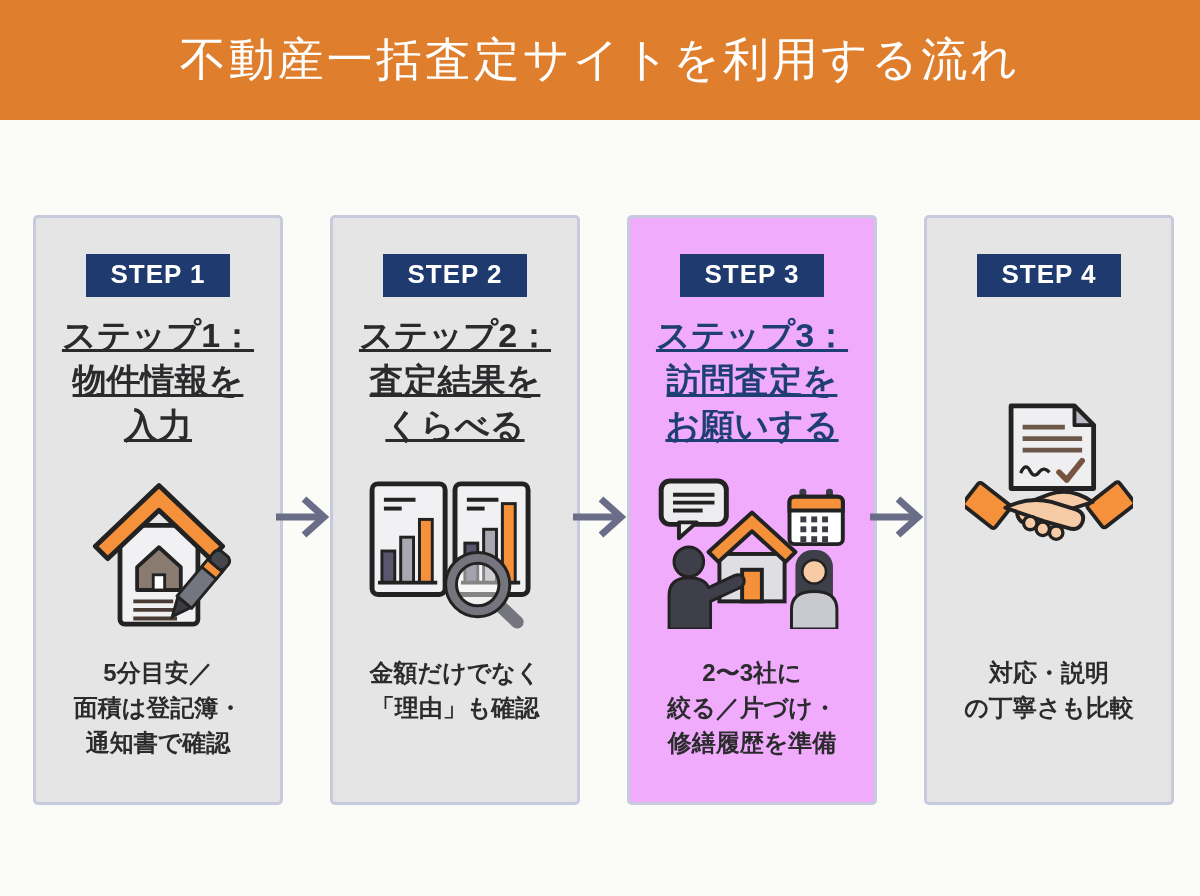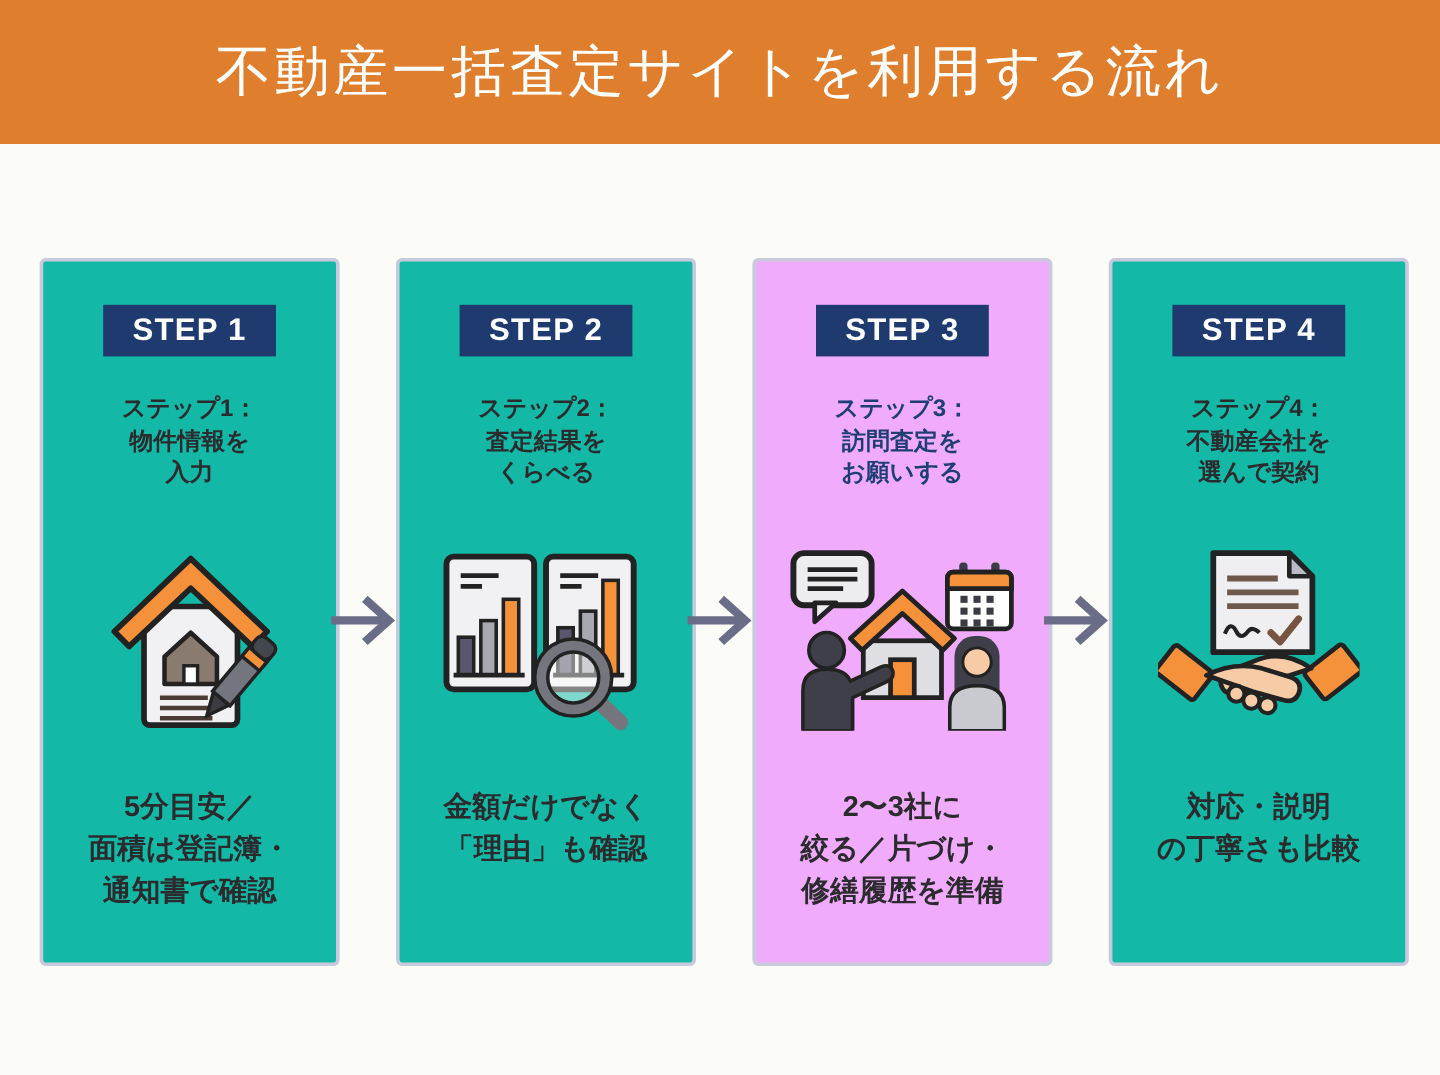--- a/index.html
+++ b/index.html
@@ -19,38 +19,39 @@
     margin: 0; color: #FFFFFF;
     font-size: 46px; font-weight: 400; letter-spacing: 3px;
   }
   .flow {
     display: flex;
     padding: 95px 0 0 33px;
     align-items: flex-start;
   }
   .card {
     width: 250px; height: 590px;
-    background: #14b8a6;
+    background: #e5e5e5;
     border: 3px solid #C7CADD;
     border-radius: 5px;
     display: flex; flex-direction: column; align-items: center;
     padding: 36px 8px 22px;
     flex: none;
   }
   .card.highlight { background: #f0abfc; }
   .badge {
     background: #1E3A6E; color: #FFFFFF;
     font-size: 26px; font-weight: 700; letter-spacing: 1px;
     padding: 5px 24px 7px;
   }
   .title {
-    margin: 31px 0 0;
-    font-size: 20px; font-weight: 700; color: #2B2B2E;
+    margin: 16px 0 0;
+    font-size: 34px; font-weight: 700; color: #2B2B2E;
     text-align: center; line-height: 1.33;
     white-space: pre-line;
+    text-decoration: underline;
   }
   .card.highlight .title { color: #1F3F74; }
   .icon-wrap {
     flex: 1; width: 100%;
     display: flex; align-items: center; justify-content: center;
   }
   .caption {
     margin: 0 0 12px;
     font-size: 24px; font-weight: 600; color: #2B2B2E;
     text-align: center; line-height: 1.45;
@@ -190,23 +191,20 @@
 
     <div class="gap">
       <svg class="arrow" viewBox="0 0 64 44">
         <path d="M2 22 H46" stroke="#6A6D87" stroke-width="7" fill="none"></path>
         <path d="M30 4 L50 22 L30 40" stroke="#6A6D87" stroke-width="7" fill="none"></path>
       </svg>
     </div>
 
     <section class="card">
       <div class="badge">STEP 4</div>
-      <h2 class="title">ステップ4：
-不動産会社を
-選んで契約</h2>
       <div class="icon-wrap">
         <svg viewBox="0 0 175 160" width="168" height="154" aria-hidden="true">
           <path d="M48 6 H114 L134 26 V92 H48 Z" fill="#EFEFF2" stroke="#222" stroke-width="5" stroke-linejoin="round"></path>
           <path d="M114 6 L134 26 H114 Z" fill="#B9BAC3" stroke="#222" stroke-width="4" stroke-linejoin="round"></path>
           <line x1="60" y1="28" x2="104" y2="28" stroke="#6E584A" stroke-width="5"></line>
           <line x1="60" y1="40" x2="122" y2="40" stroke="#6E584A" stroke-width="5"></line>
           <line x1="60" y1="52" x2="122" y2="52" stroke="#6E584A" stroke-width="5"></line>
           <path d="M58 76 Q63 64 68 74 Q72 82 78 74 Q82 69 88 75" fill="none" stroke="#222" stroke-width="3.5"></path>
           <path d="M98 75 L106 83 L122 63" fill="none" stroke="#77543F" stroke-width="6" stroke-linecap="round" stroke-linejoin="round"></path>
           <rect x="2" y="94" width="42" height="30" rx="3" transform="rotate(38 22 109)" fill="#F5913B" stroke="#222" stroke-width="4"></rect>

